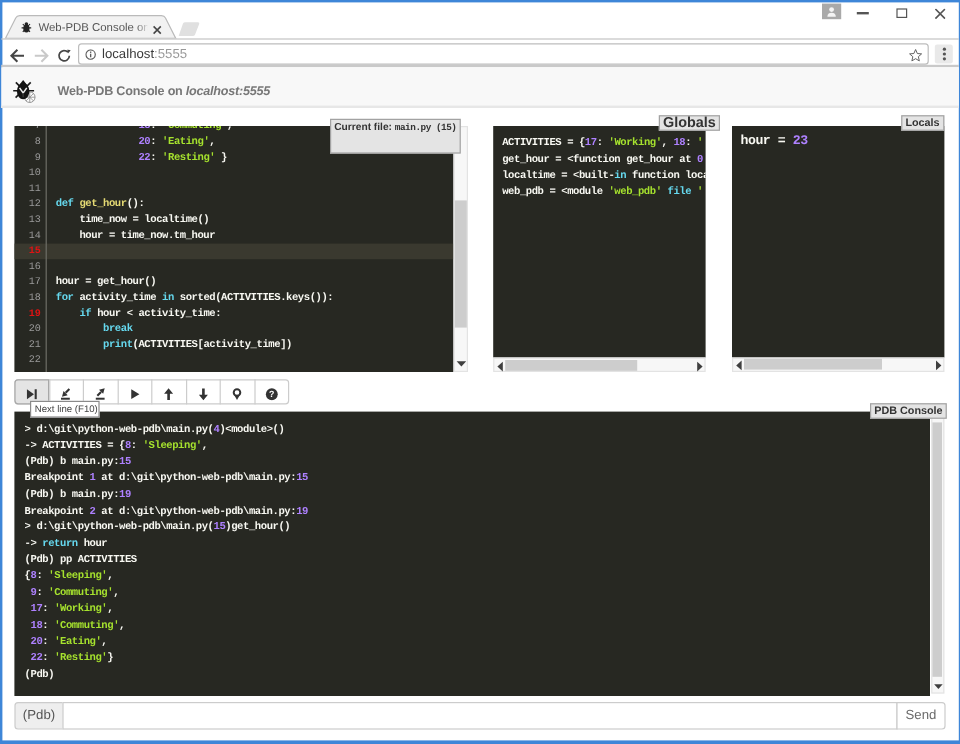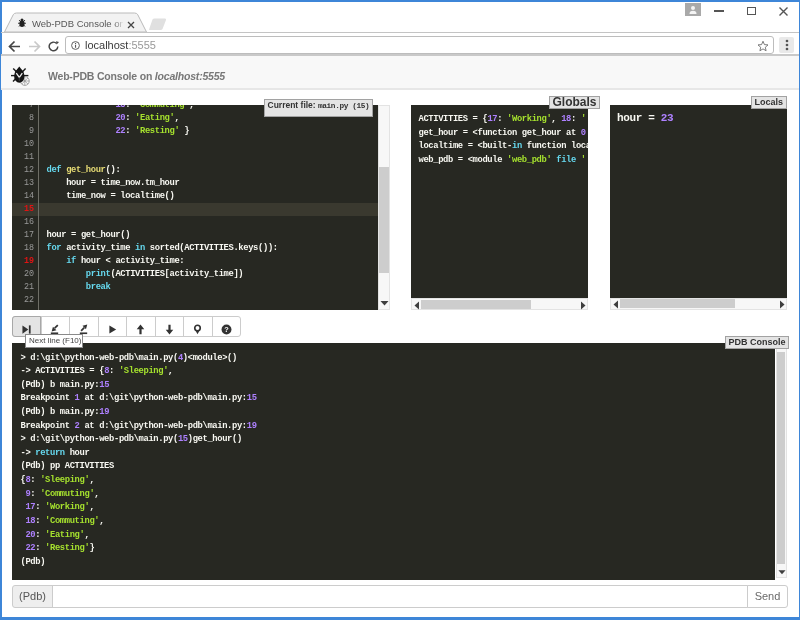--- a/index.html
+++ b/index.html
@@ -136,39 +136,39 @@
   </div>
   <div class="abs" style="left:25.5px;top:0;width:1.5px;height:100%;background:#6e6e66"></div>
 
   <div class="abs mono" style="left:34.5px;top:-5.7px;font-size:8.8px;letter-spacing:-0.36px">
     <div class="codeline">              <span class="p">18</span>: <span class="g">'Commuting'</span>,</div>
     <div class="codeline">              <span class="p">20</span>: <span class="g">'Eating'</span>,</div>
     <div class="codeline">              <span class="p">22</span>: <span class="g">'Resting'</span> }</div>
     <div class="codeline"> </div>
     <div class="codeline"> </div>
     <div class="codeline"><span class="c">def</span> <span class="y">get_hour</span>():</div>
+    <div class="codeline">    time_now = localtime()</div>
     <div class="codeline">    hour = time_now.tm_hour</div>
-    <div class="codeline">    time_now = localtime()</div>
     <div class="codeline"> </div>
     <div class="codeline"> </div>
     <div class="codeline">hour = get_hour()</div>
     <div class="codeline"><span class="c">for</span> activity_time <span class="c">in</span> sorted(ACTIVITIES.keys()):</div>
     <div class="codeline">    <span class="c">if</span> hour &lt; activity_time:</div>
+    <div class="codeline">        <span class="c">break</span></div>
     <div class="codeline">        <span class="c">print</span>(ACTIVITIES[activity_time])</div>
-    <div class="codeline">        <span class="c">break</span></div>
   </div>
 </div>
 
 <div class="sbtrack" style="left:377.5px;top:104.5px;width:12.5px;height:205.5px"></div>
 <div class="sbthumb" style="left:379px;top:167px;width:9.5px;height:106px"></div>
 <svg class="abs" style="left:379.5px;top:300px" width="9" height="6" viewBox="0 0 9 6">
     <path d="M0.5,1 L8.5,1 L4.5,5.5 Z" fill="#3f3f3f"></path>
   </svg>
 
-<div class="caption" style="left:264px;top:99px;height:18px;line-height:10.5px;font-size:8.5px">Current file: <span class="mono" style="font-size:7.8px;letter-spacing:-0.4px">main.py (15)</span></div>
+<div class="caption" style="left:275px;top:99px;height:29px;line-height:10.5px;font-size:8.5px">Current file: <span class="mono" style="font-size:7.8px;letter-spacing:-0.4px">main.py (15)</span></div>
 
 <div class="abs dark" style="left:411px;top:105px;width:177px;height:193px;overflow:hidden">
   <div class="abs mono" style="left:7.5px;top:8.2px;font-size:8.8px;letter-spacing:-0.36px">
     <div class="conline">ACTIVITIES = {<span class="p">17</span>: <span class="g">'Working'</span>, <span class="p">18</span>: <span class="g">'</span></div>
     <div class="conline">get_hour = &lt;function get_hour at <span class="p">0</span></div>
     <div class="conline">localtime = &lt;built-<span class="c">in</span> function loca</div>
     <div class="conline">web_pdb = &lt;module <span class="g">'web_pdb'</span> <span class="c">file</span> <span class="g">'</span></div>
   </div>
 </div>
 <div class="sbtrack" style="left:411px;top:298px;width:177px;height:12px"></div>

